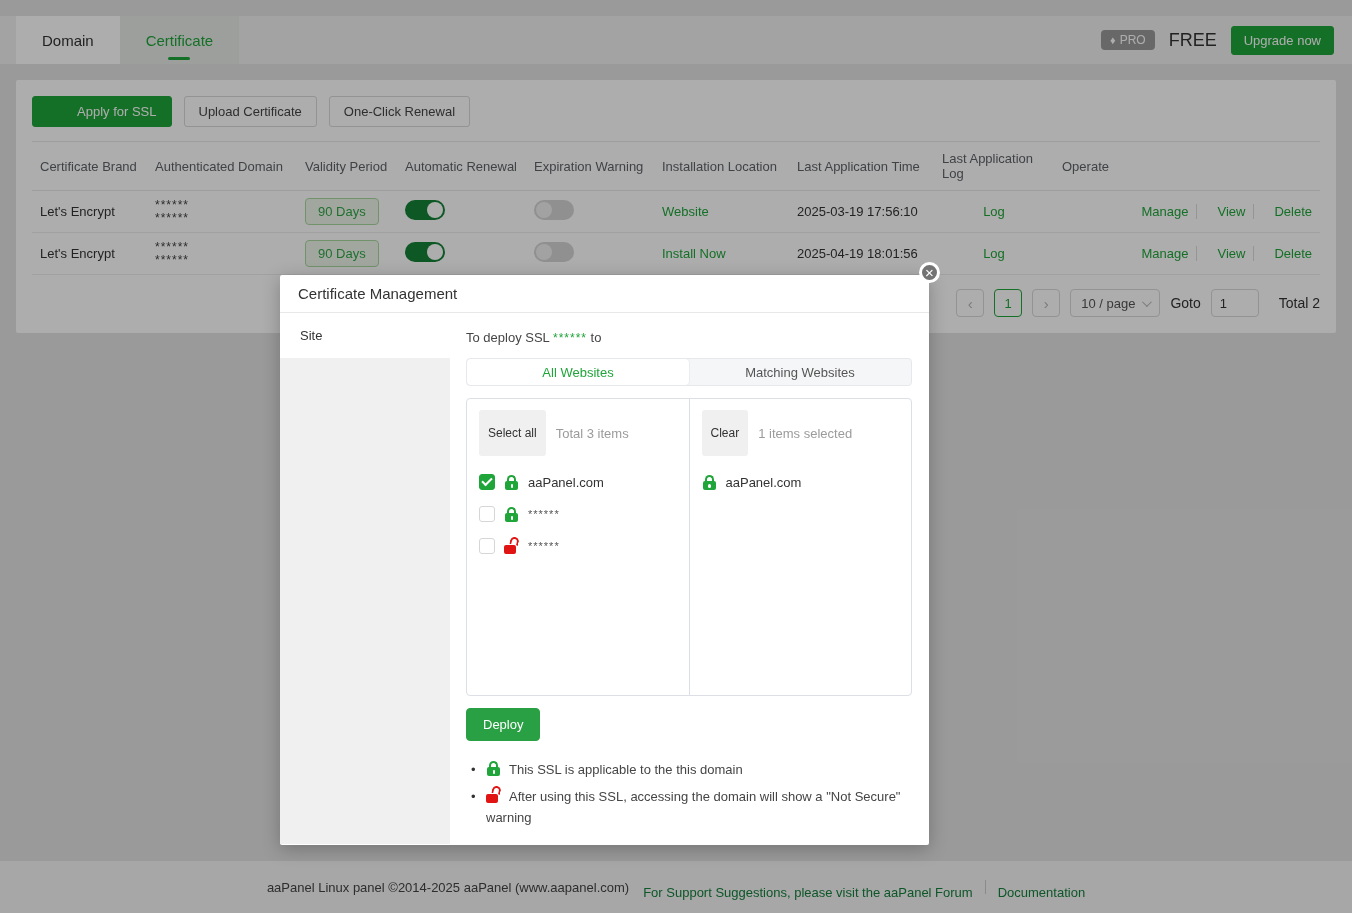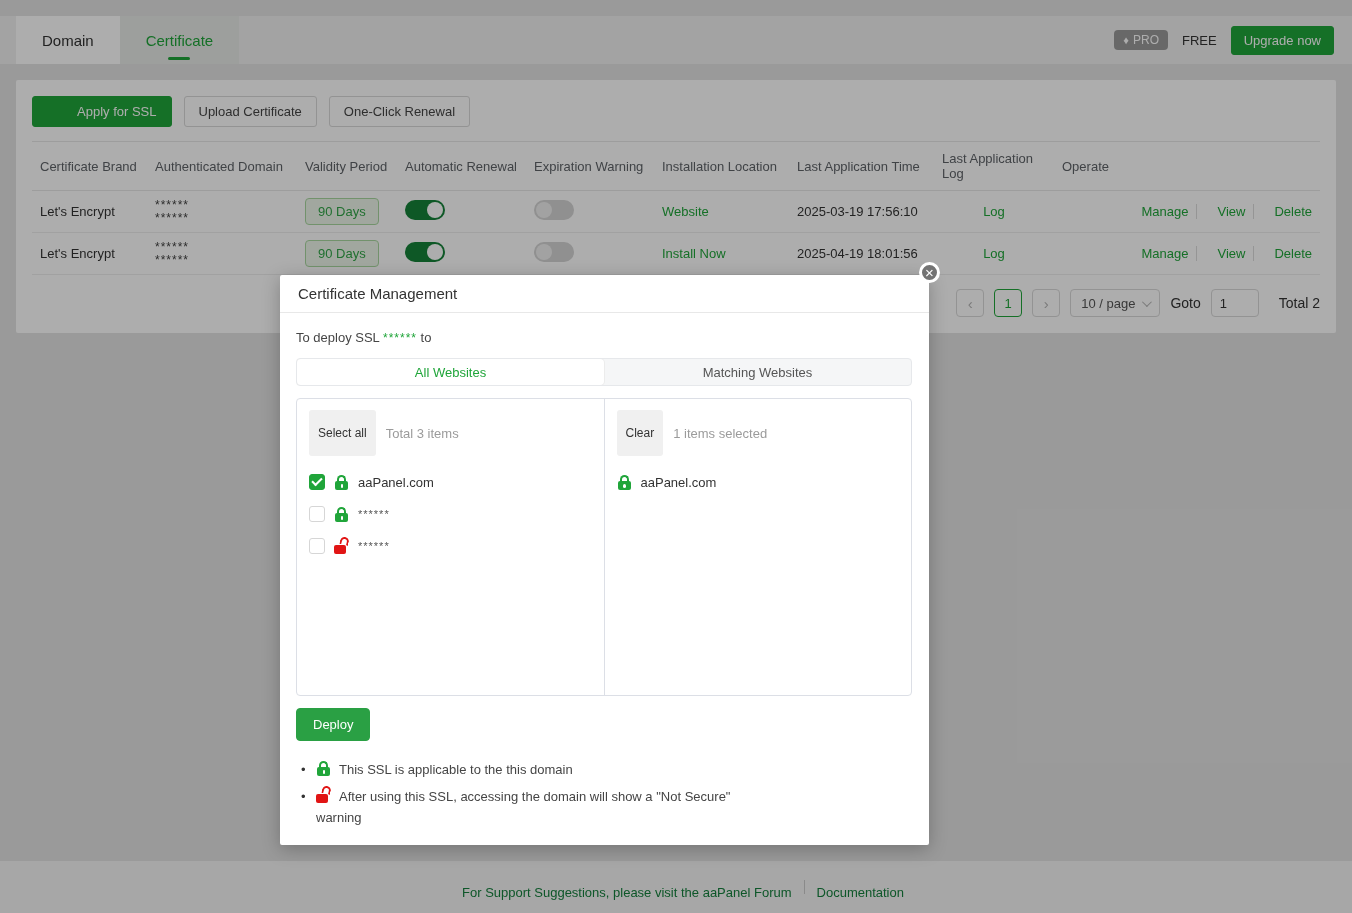--- a/index.html
+++ b/index.html
@@ -12,21 +12,21 @@
 
   
   .topstrip { margin-top:16px; height:48px; background:#f0f0f0; display:flex; align-items:stretch; padding-left:16px; }
   .tab { padding:0 26px; display:flex; align-items:center; font-size:15px; position:relative; cursor:pointer; }
   .tab.inactive-first { background:#fff; color:#333; }
   .tab.active { background:#e7ebe7; color:#20a53a; }
   .tab.active .tab-underline { position:absolute; left:50%; transform:translateX(-50%); bottom:4px; width:22px; height:3px; background:#20a53a; border-radius:2px; }
   .strip-right { margin-left:auto; display:flex; align-items:center; gap:14px; padding-right:18px; }
   .pro-badge { background:#9a9a9a; color:#fff; border-radius:4px; padding:3px 9px; font-size:12px; display:flex; align-items:center; gap:4px; }
   .pro-badge .gem { font-size:11px; }
-  .plan-label { color:#333; font-size:13px; }
+  .plan-label { color:#333; font-size:18px; }
   .btn-green { background:#20a53a; color:#fff; border:1px solid #20a53a; border-radius:3px; padding:6px 12px; font-size:13px; cursor:pointer; }
 
   
   .panel { margin:16px; background:#fff; border-radius:2px; padding:16px; }
   .toolbar { display:flex; gap:12px; }
   .btn { border:1px solid #d9d9d9; background:#fff; color:#454545; border-radius:3px; padding:7px 14px; font-size:13px; cursor:pointer; }
   .btn.primary { background:#20a53a; border-color:#20a53a; color:#fff;padding-left:44px; }
 
   table.grid { width:100%; border-collapse:collapse; margin-top:14px; table-layout:fixed; }
   table.grid th { font-weight:normal; color:#5f6368; text-align:left; padding:9px 8px; border-top:1px solid #e8e8e8; border-bottom:1px solid #e8e8e8; font-size:13px; }
@@ -193,31 +193,35 @@
       <span>10 / page</span>
       <span class="chev-down"></span>
     </div>
     <span class="goto-label">Goto</span>
     <input class="goto-input" value="1" style="">
     <span class="total-label">Total 2</span>
   </div>
 </div>
 
 <div class="footer">
+  <span class="copy">aaPanel Linux panel ©2014-2025 aaPanel (www.aapanel.com)</span>
   <span class="flink">For Support Suggestions, please visit the aaPanel Forum</span>
   <span class="fsep"></span>
   <span class="flink" style="margin-left:0">Documentation</span>
 </div>
 
 <div class="overlay"></div>
 
 <div class="modal">
   <div class="modal-close">×</div>
   <div class="modal-header">Certificate Management</div>
   <div class="modal-body">
+    <div class="modal-side">
+      <div class="side-item">Site</div>
+    </div>
     <div class="modal-content">
       <div class="deploy-line">
         <span>To deploy SSL </span><span class="ssl-name">******</span><span> to</span>
       </div>
 
       <div class="seg-tabs">
         <div class="seg active">All Websites</div>
         <div class="seg">Matching Websites</div>
       </div>
 

